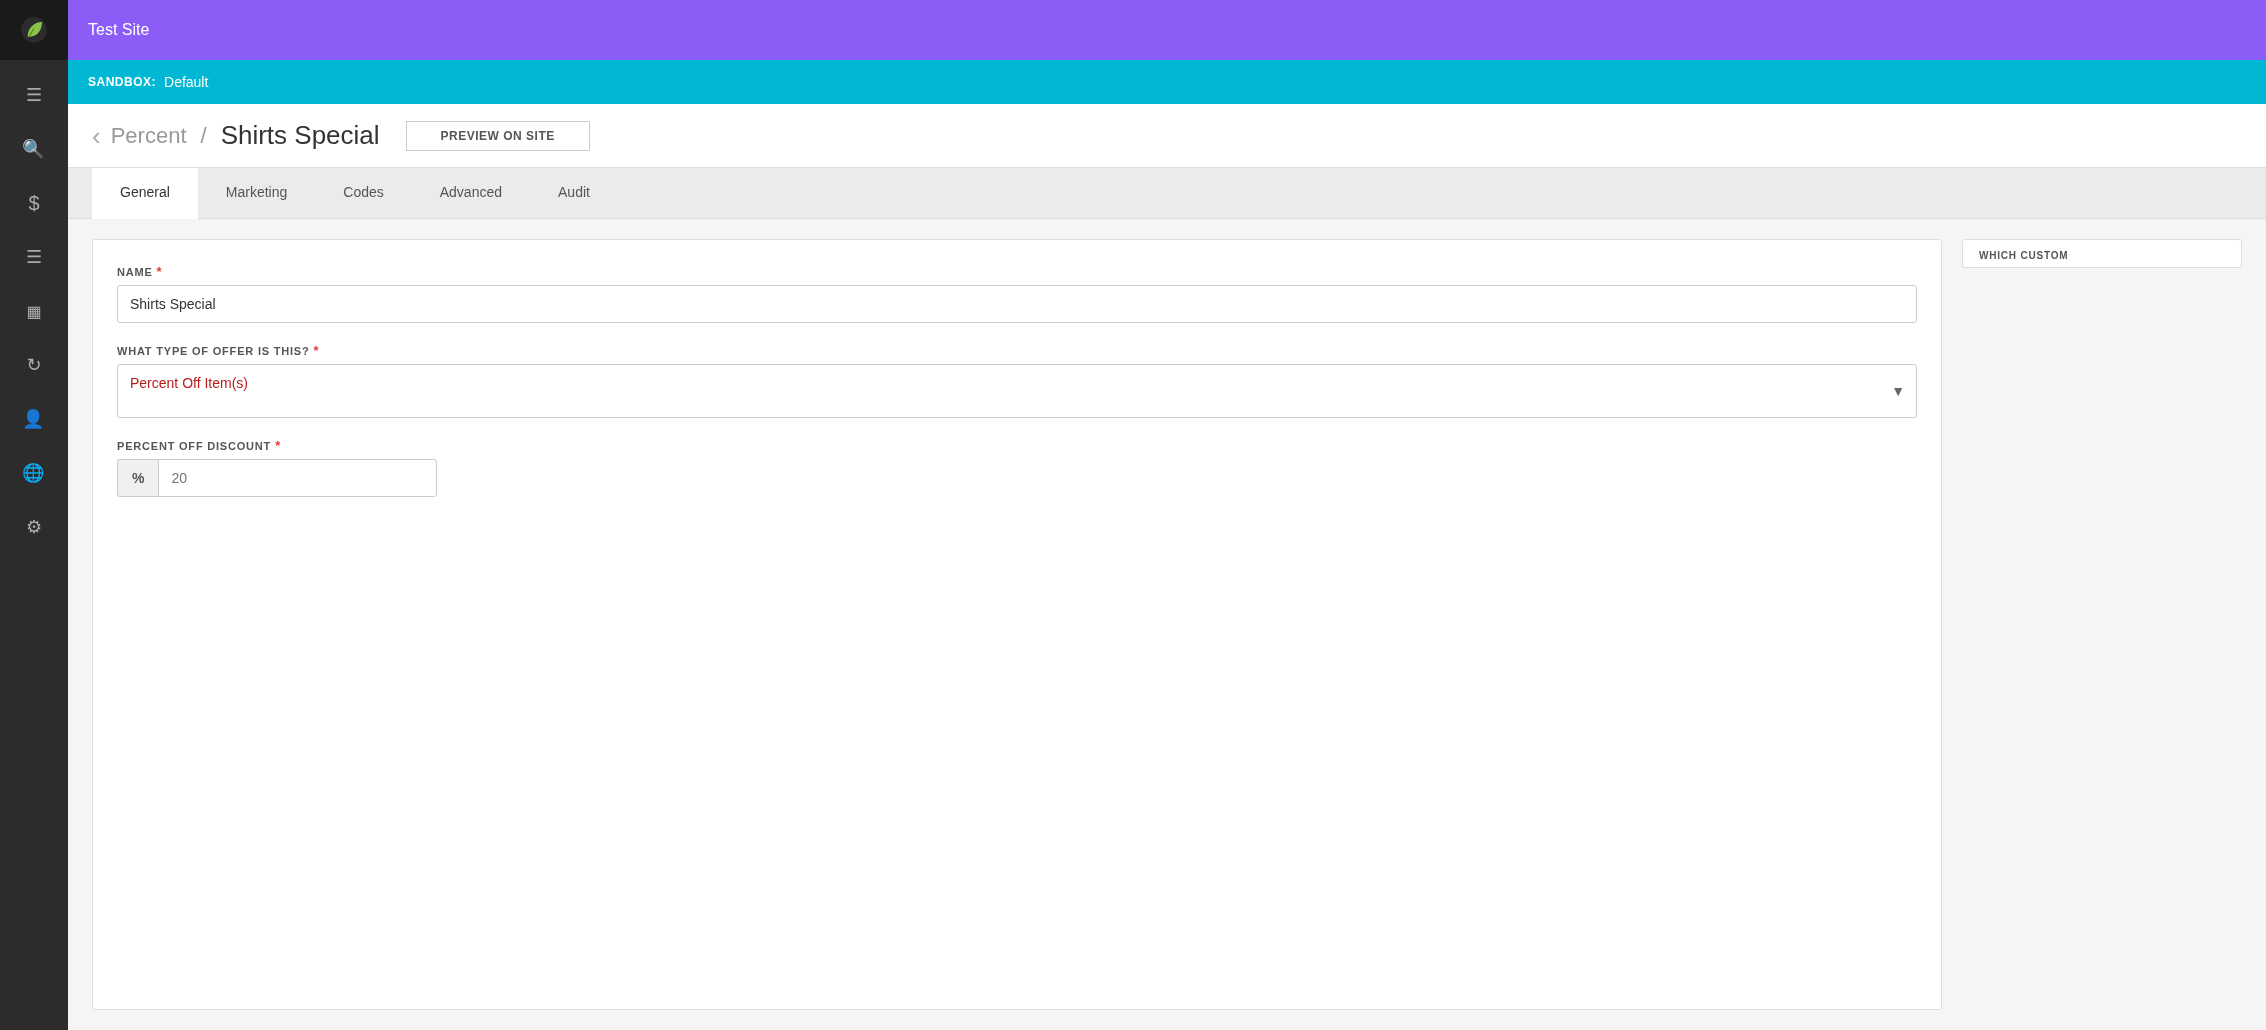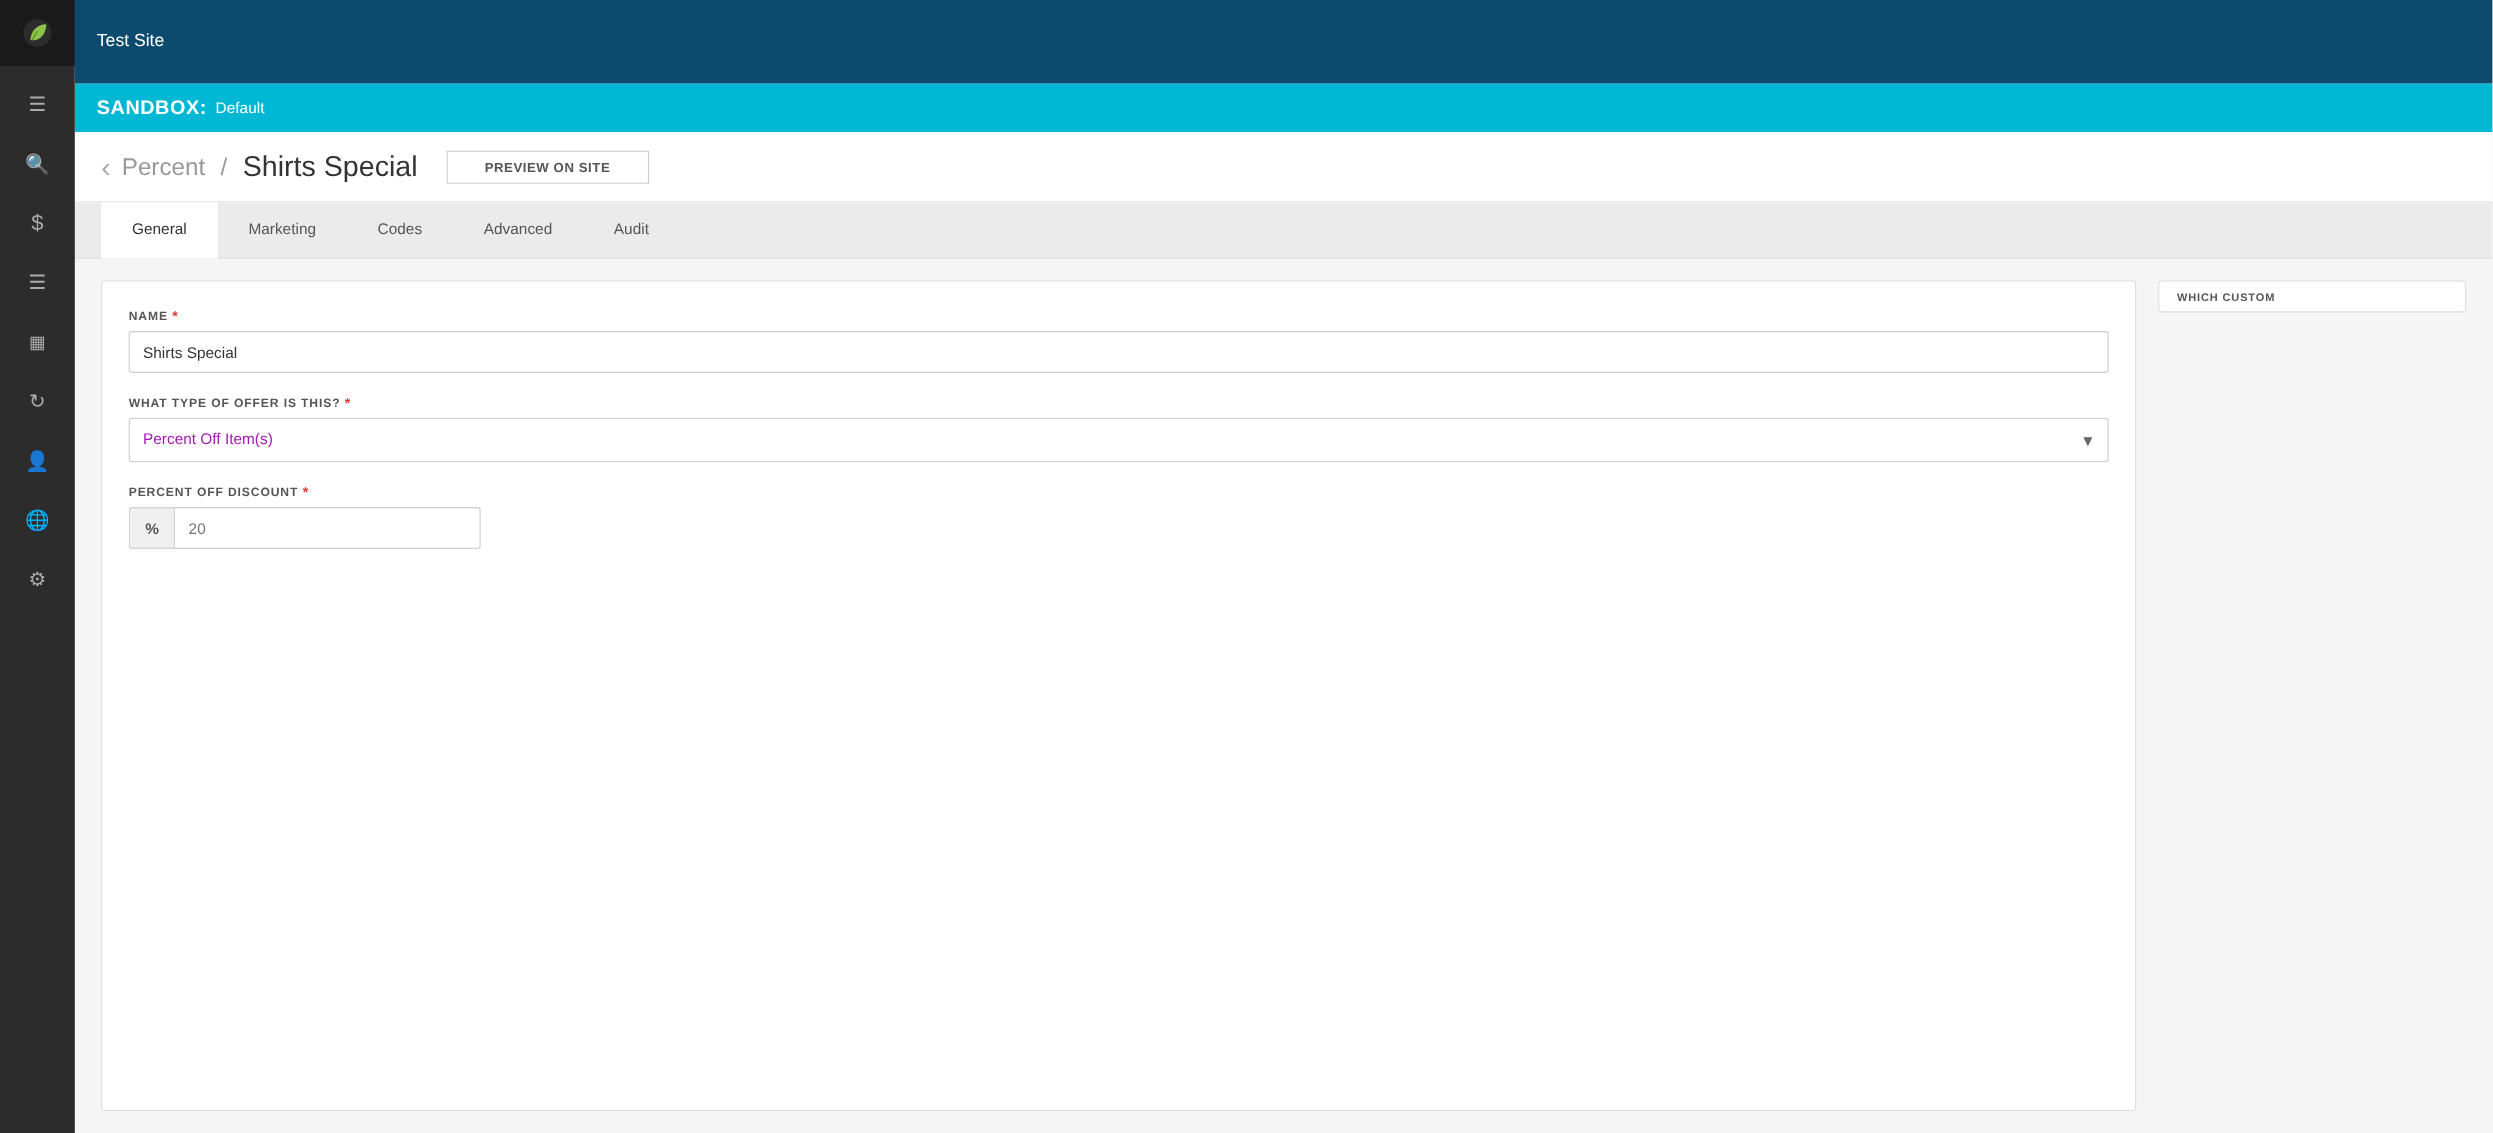--- a/index.html
+++ b/index.html
@@ -49,43 +49,43 @@
     
     .main-area {
       flex: 1;
       display: flex;
       flex-direction: column;
       overflow: hidden;
     }
 
     
     .topbar {
-      height: 76px;
-      background: #0c4a6e;
+      height: 60px;
+      background: #8b5cf6;
       display: flex;
       align-items: center;
       padding: 0 20px;
     }
     .topbar-title {
       color: #fff;
       font-size: 16px;
       font-weight: 400;
     }
 
     
     .sandbox-bar {
       height: 44px;
       background: #00b8d4;
       display: flex;
       align-items: center;
       padding: 0 20px;
     }
     .sandbox-label {
       color: #fff;
-      font-size: 18px;
+      font-size: 12px;
       font-weight: 700;
       letter-spacing: 0.5px;
     }
     .sandbox-value {
       color: #fff;
       font-size: 14px;
       font-weight: 400;
       margin-left: 8px;
     }
 
@@ -232,23 +232,23 @@
       text-decoration: none;
     }
 
     .select-wrapper {
       position: relative;
     }
     .field-select {
       width: 100%;
       border: 1px solid #ccc;
       border-radius: 3px;
-      padding: 10px 36px 12px 12px;
-      font-size: 14px;
-      color: #a21caf;
+      padding: 10px 36px 26px 12px;
+      font-size: 14px;
+      color: #b91c1c;
       appearance: none;
       background: #fff;
       outline: none;
       cursor: pointer;
     }
     .select-arrow {
       position: absolute;
       right: 12px;
       top: 50%;
       transform: translateY(-50%);

